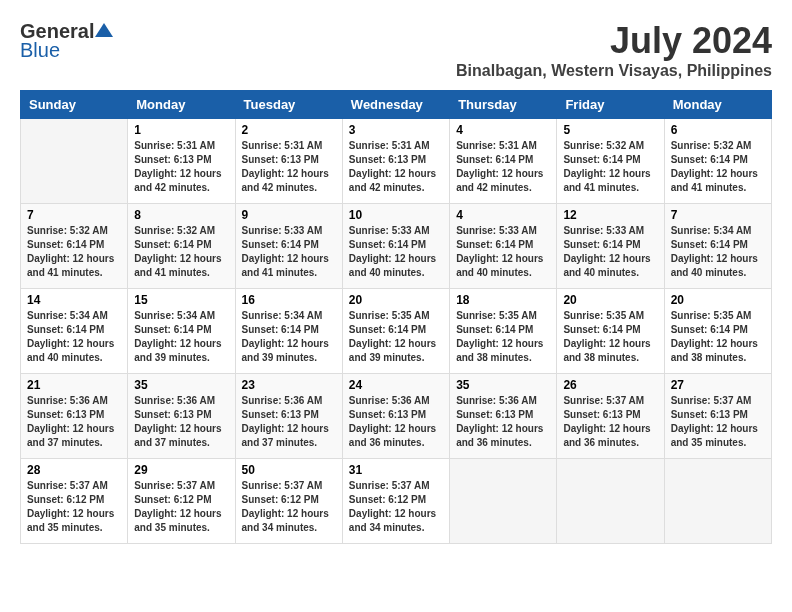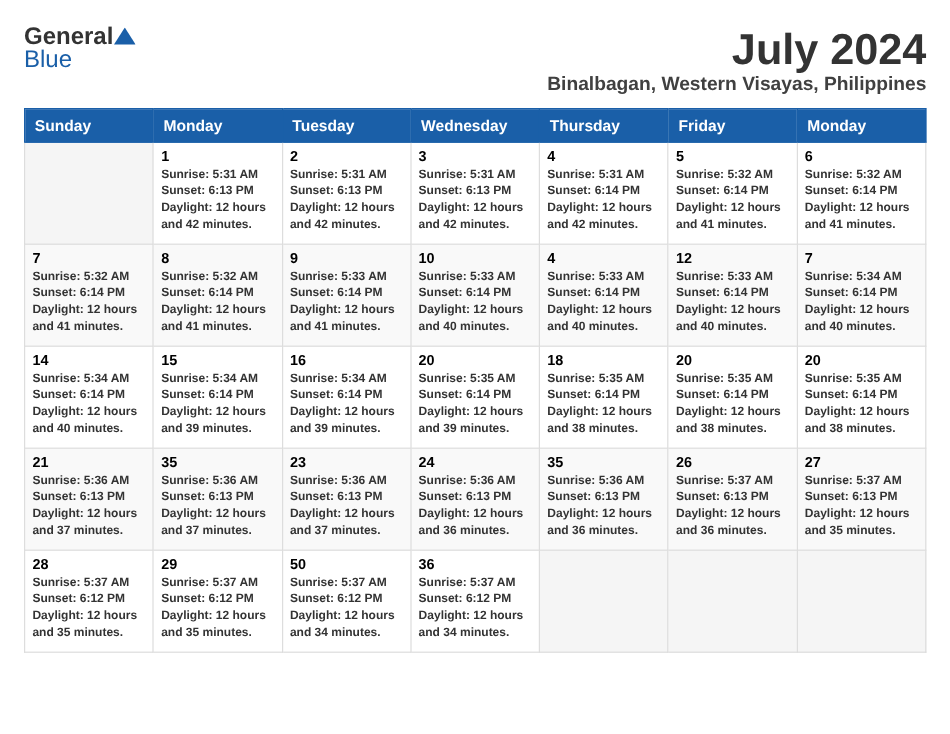--- a/index.html
+++ b/index.html
@@ -237,21 +237,21 @@
         </td>
         <td>
           <span class="day-number">29</span>
           <div class="day-info">Sunrise: 5:37 AM<br>Sunset: 6:12 PM<br>Daylight: 12 hours<br>and 35 minutes.</div>
         </td>
         <td>
           <span class="day-number">50</span>
           <div class="day-info">Sunrise: 5:37 AM<br>Sunset: 6:12 PM<br>Daylight: 12 hours<br>and 34 minutes.</div>
         </td>
         <td>
-          <span class="day-number">36</span>
+          <span class="day-number">31</span>
           <div class="day-info">Sunrise: 5:37 AM<br>Sunset: 6:12 PM<br>Daylight: 12 hours<br>and 34 minutes.</div>
         </td>
         <td class="empty-cell"></td>
         <td class="empty-cell"></td>
         <td class="empty-cell"></td>
       </tr>
     </tbody>
 </table>
 
 </body></html>

